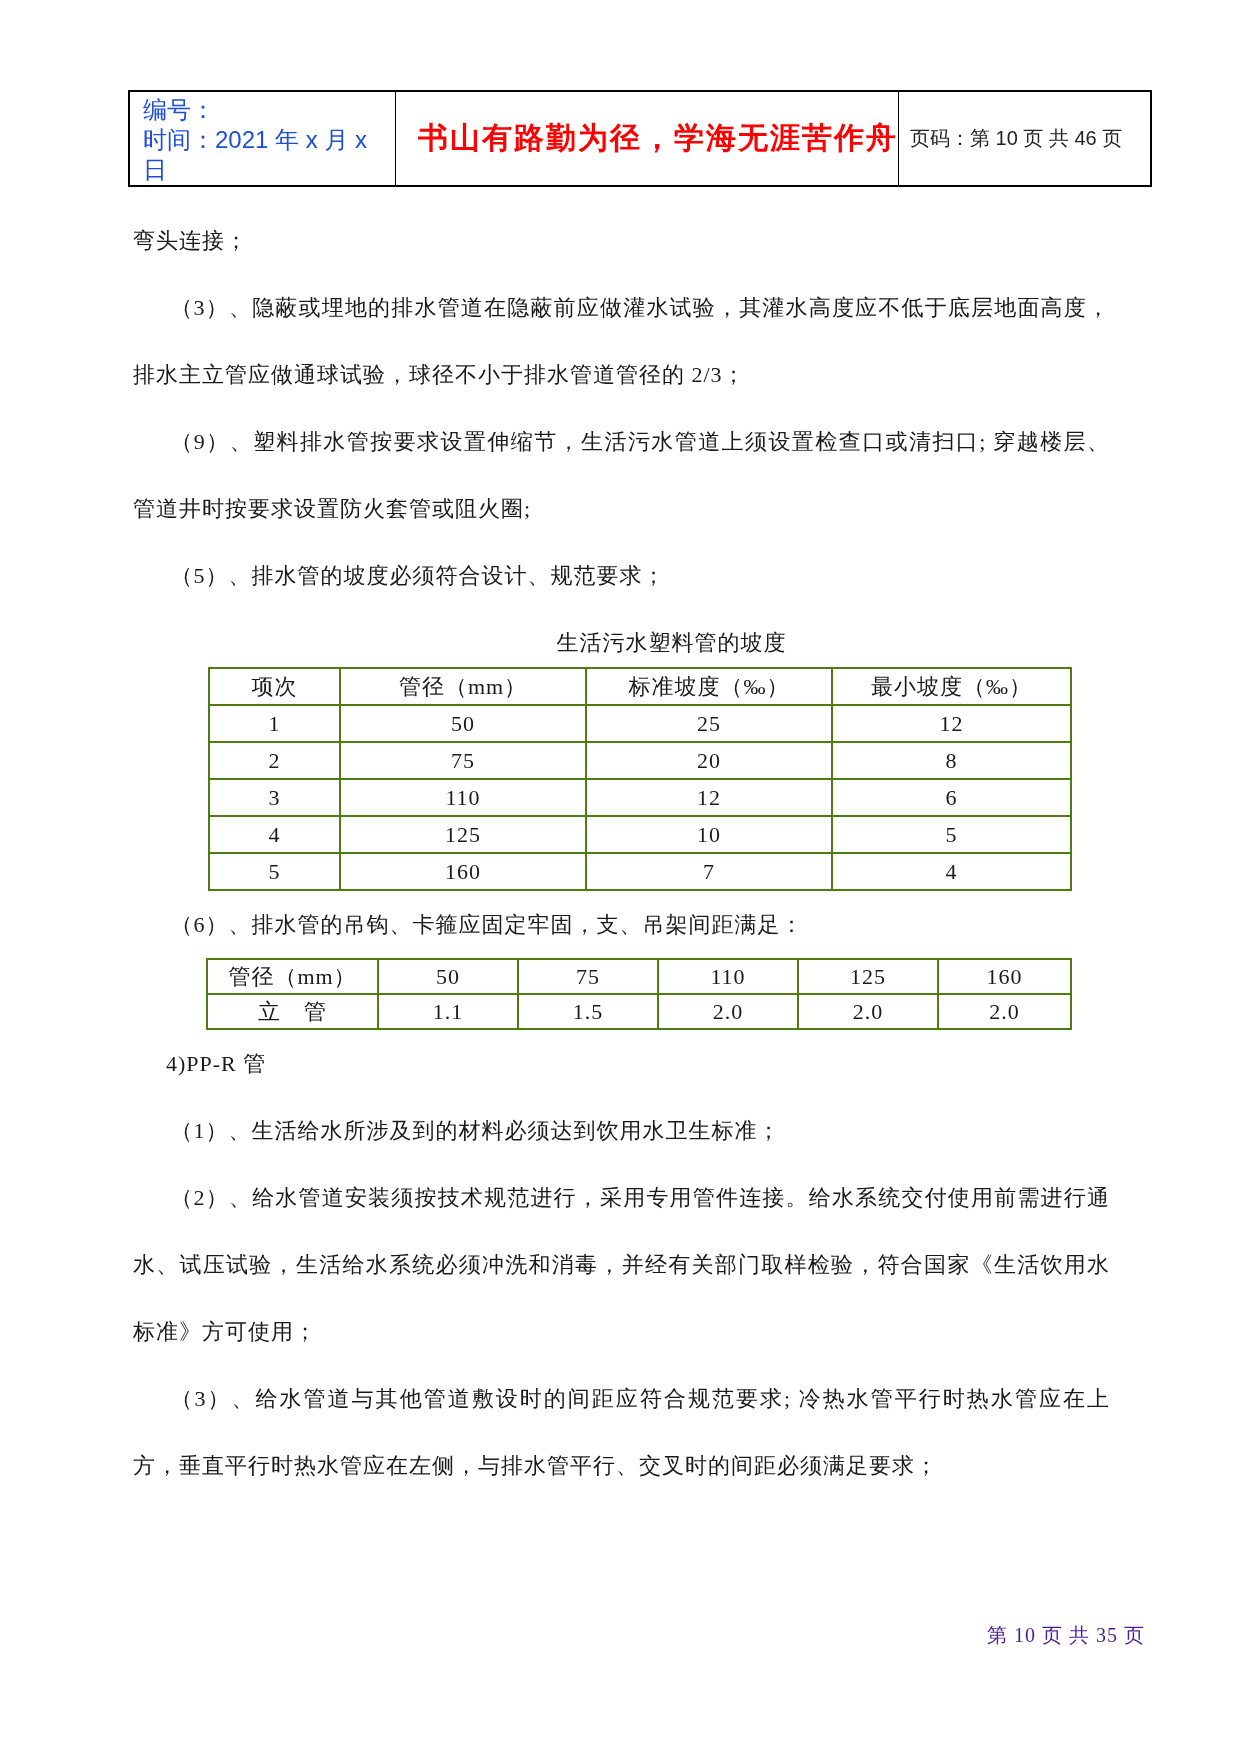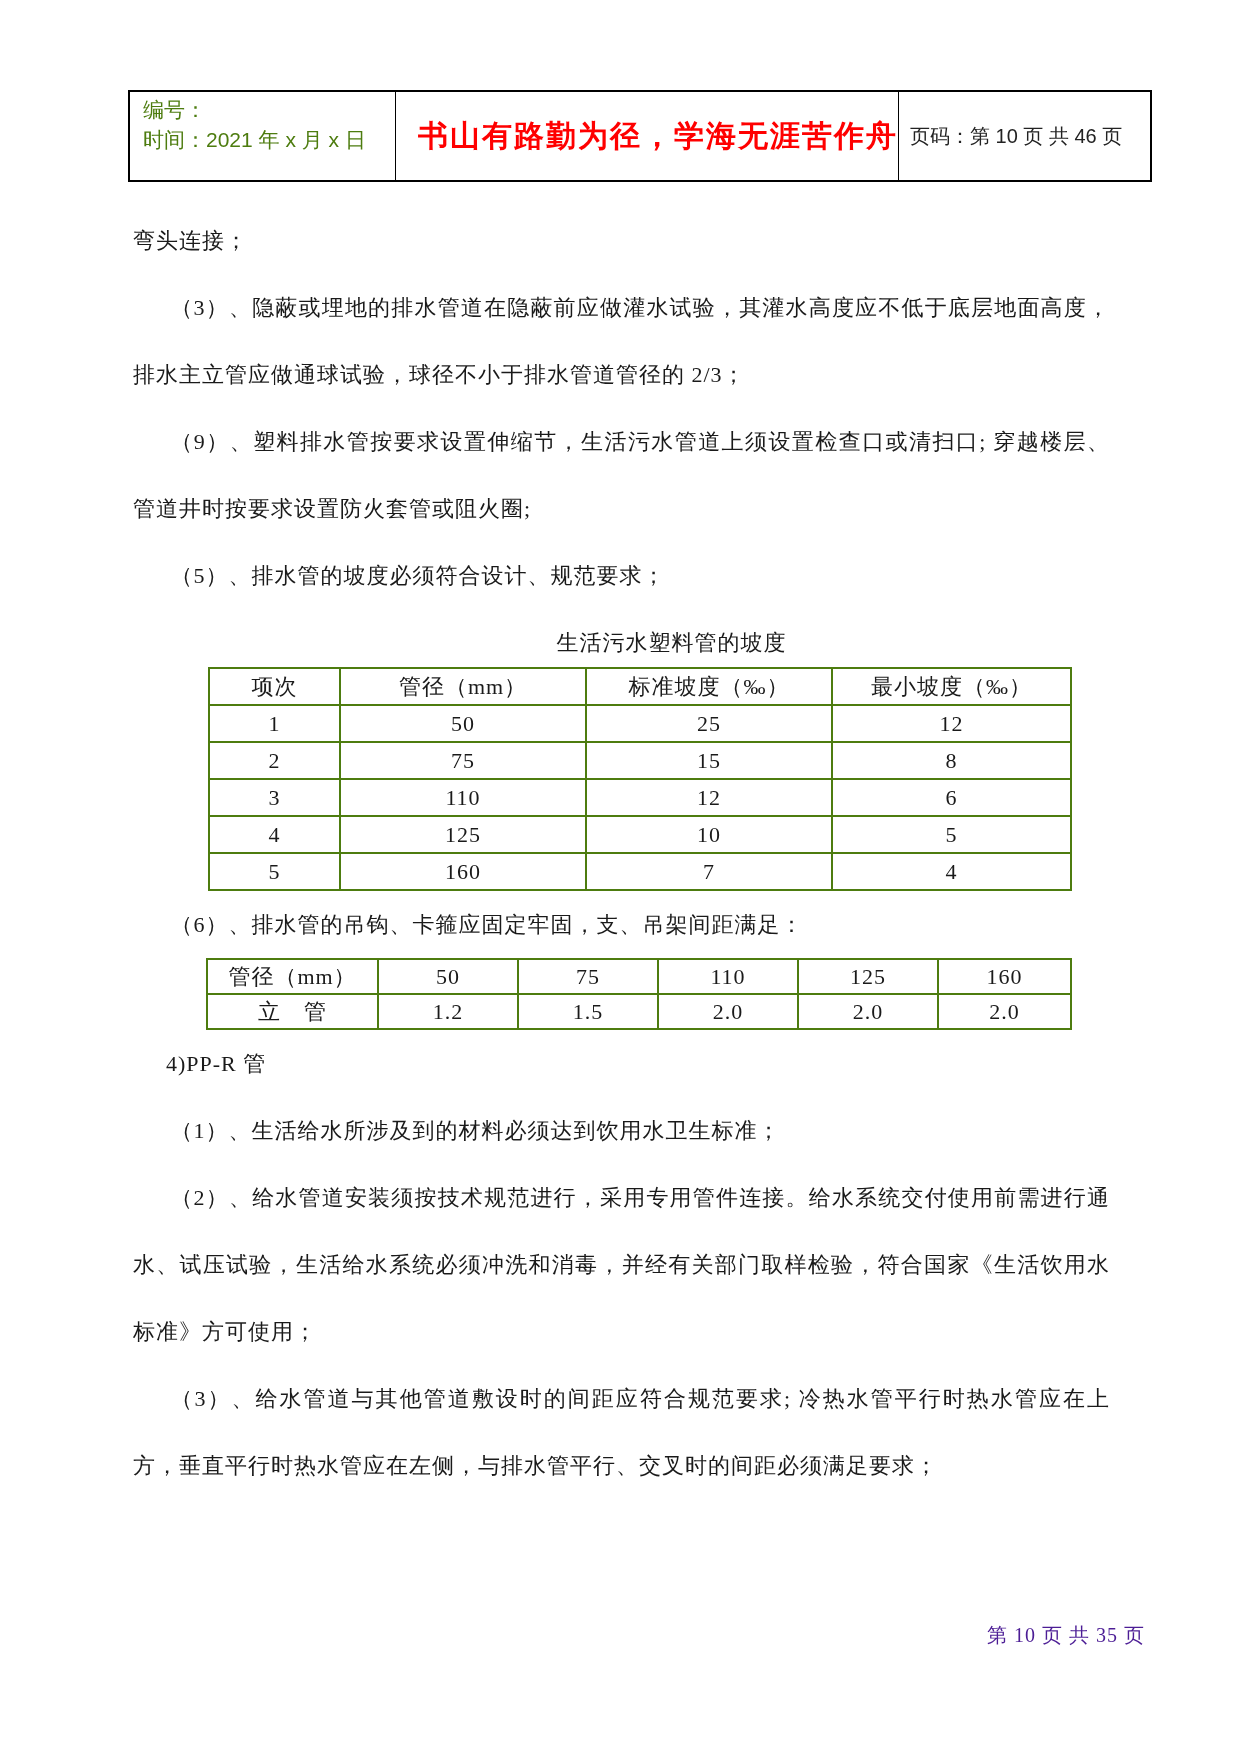--- a/index.html
+++ b/index.html
@@ -15,24 +15,24 @@
   .header-table{
     position:absolute;left:128px;top:90px;
     width:994px;height:92px;
     border-collapse:collapse;table-layout:fixed;
   }
   .header-table td{border:1px solid #000;vertical-align:middle;padding:0;}
   .header-table{border:2px solid #000;}
   .hcell-left{
     width:252px;
     font-family:"Liberation Sans","DejaVu Sans",sans-serif;
-    font-size:21px;line-height:30px;
+    font-size:24px;line-height:30px;
     vertical-align:top !important;
     padding:3px 0 0 13px !important;
-    color:#4d7c0f;
+    color:#1d4ed8;
   }
   .hcell-mid{width:502px;text-align:right;}
   .slogan{
     font-weight:bold;
     font-size:30px;
     letter-spacing:2px;
     color:#ff0000;
     font-family:"Liberation Serif","DejaVu Serif",serif;
   }
   .hcell-right{
@@ -125,21 +125,21 @@
       </tr>
       <tr>
         <td>1</td>
         <td>50</td>
         <td>25</td>
         <td>12</td>
       </tr>
       <tr>
         <td>2</td>
         <td>75</td>
-        <td>15</td>
+        <td>20</td>
         <td>8</td>
       </tr>
       <tr>
         <td>3</td>
         <td>110</td>
         <td>12</td>
         <td>6</td>
       </tr>
       <tr>
         <td>4</td>
@@ -172,21 +172,21 @@
           <tr>
         <td>管径（mm）</td>
         <td>50</td>
         <td>75</td>
         <td>110</td>
         <td>125</td>
         <td>160</td>
       </tr>
       <tr>
         <td>立　管</td>
-        <td>1.2</td>
+        <td>1.1</td>
         <td>1.5</td>
         <td>2.0</td>
         <td>2.0</td>
         <td>2.0</td>
       </tr>
     </tbody>
       </table>
 
     <p class="indent-sm">4)PP-R 管</p>
     <p class="indent">（1）、生活给水所涉及到的材料必须达到饮用水卫生标准；</p>

